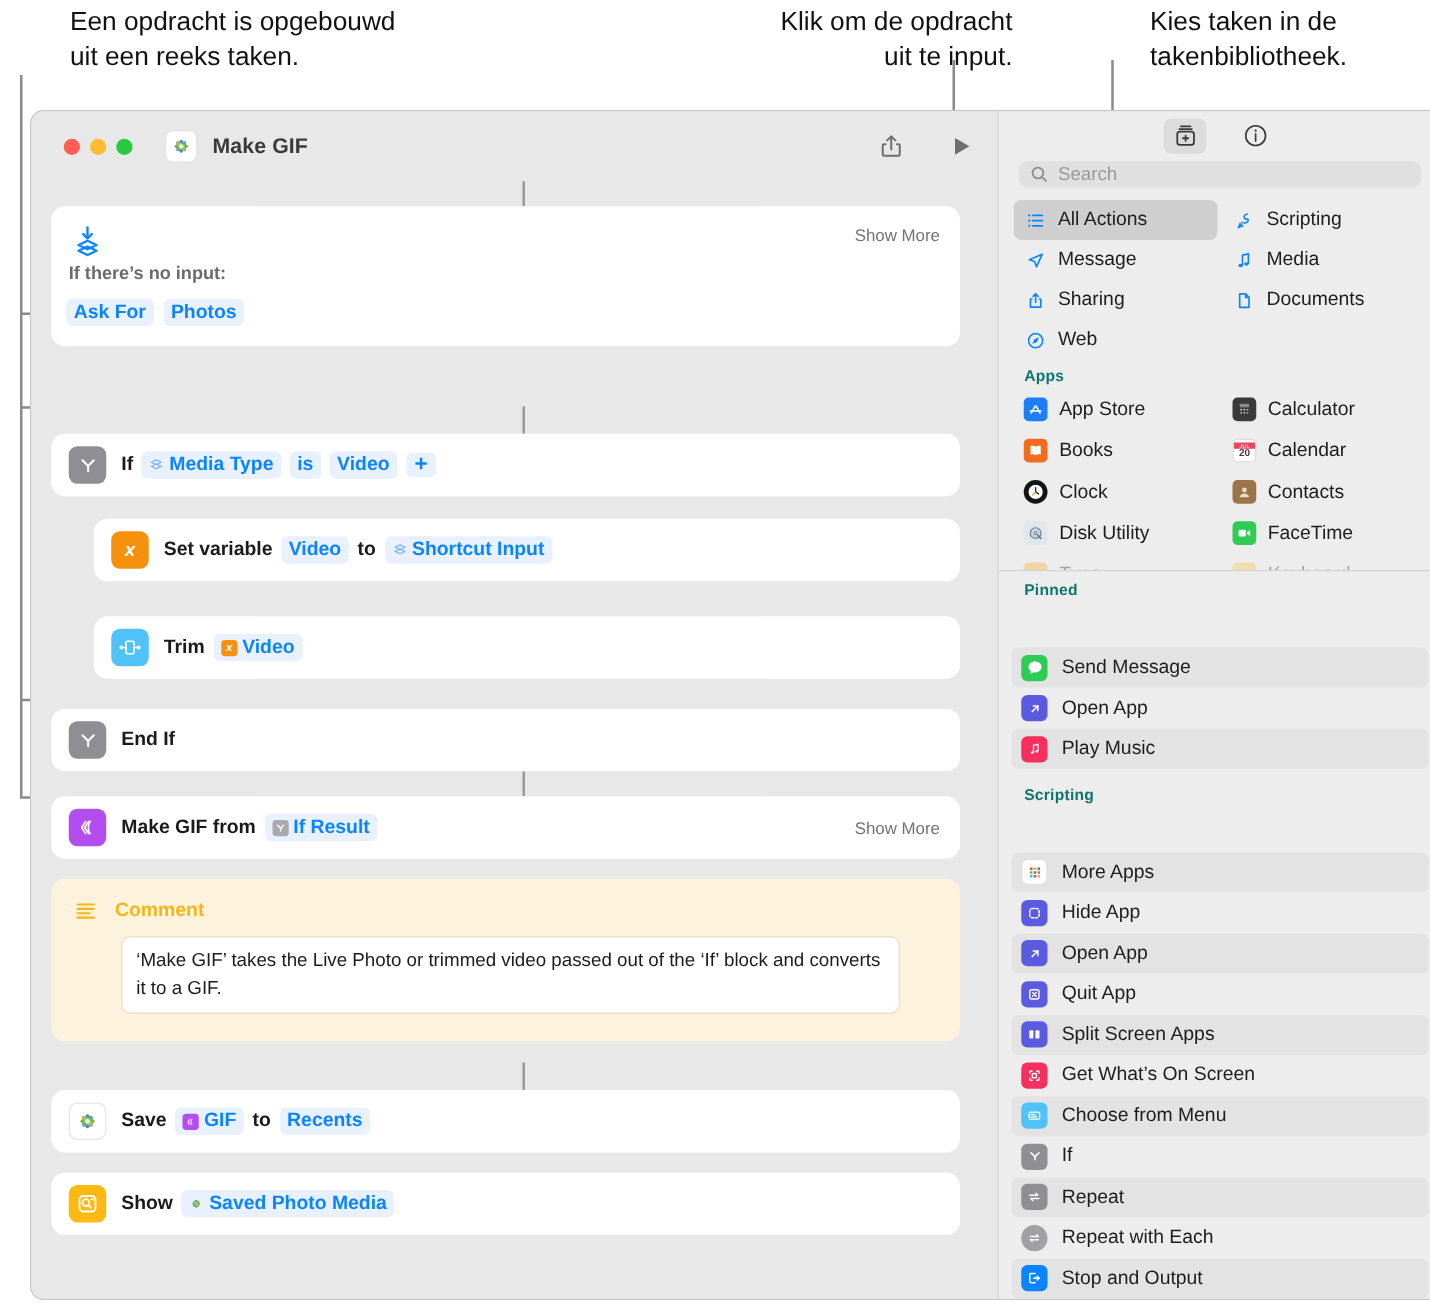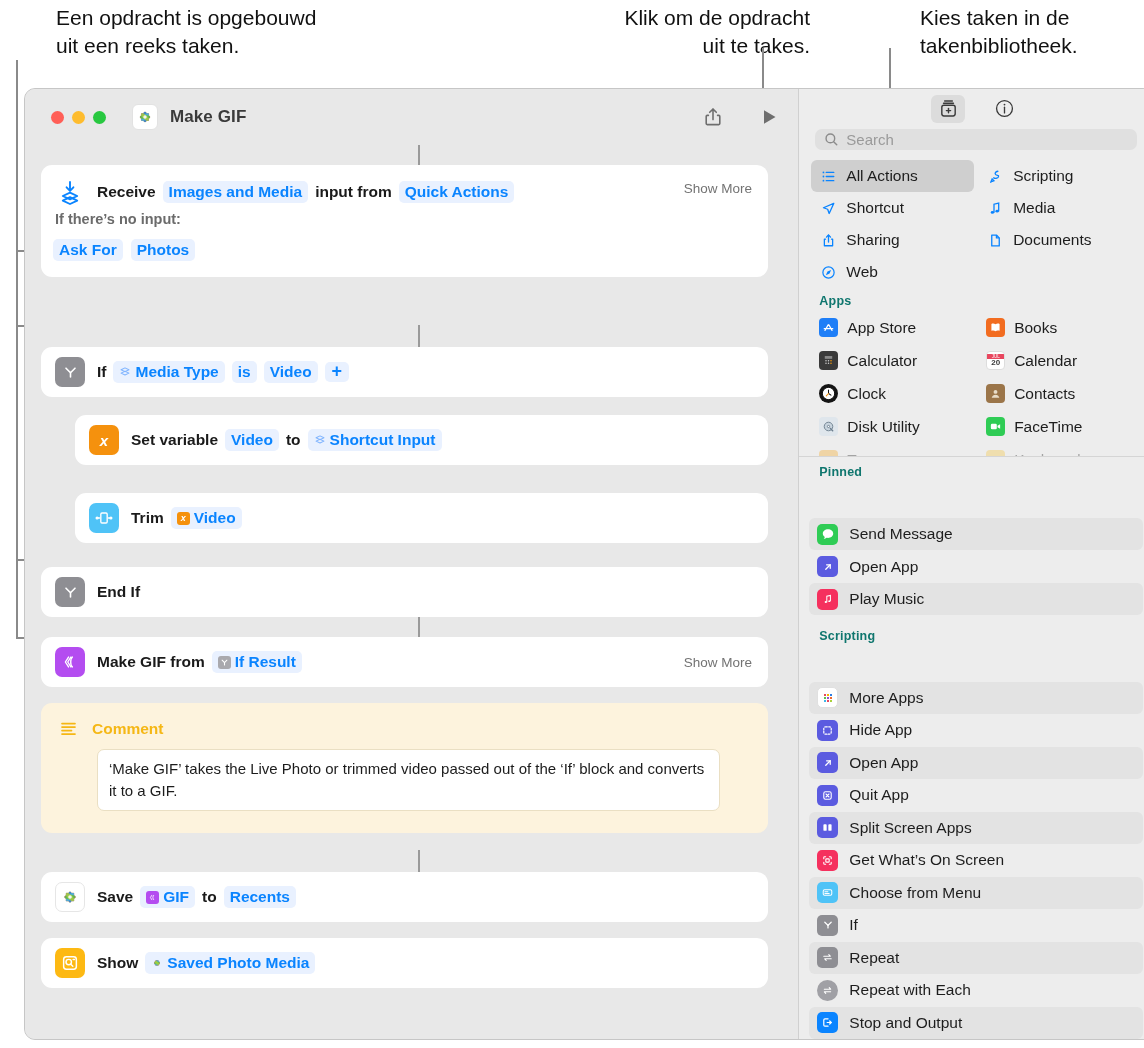--- a/index.html
+++ b/index.html
@@ -251,21 +251,21 @@
   .spacer { height: 10px; }
 </style>
 </head>
 <body>
 
 <div id="root">
 
   <div class="callout callout-1">Een opdracht is opgebouwd
 uit een reeks taken.</div>
   <div class="callout callout-2">Klik om de opdracht
-uit te takes.</div>
+uit te input.</div>
   <div class="callout callout-3">Kies taken in de
 takenbibliotheek.</div>
 
   <div class="leader leader-v" style="left:16px; top:60px; height:578px;"></div>
   <div class="leader leader-h" style="left:16px; top:250px; width:18px;"></div>
   <div class="leader leader-h" style="left:16px; top:325px; width:18px;"></div>
   <div class="leader leader-h" style="left:16px; top:559px; width:18px;"></div>
   <div class="leader leader-h" style="left:16px; top:637px; width:18px;"></div>
 
   <div class="leader leader-v" style="left:762px; top:48px; height:72px;"></div>
@@ -325,29 +325,20 @@
         <div class="connector" style="top:705px; height:22px;"></div>
 
         <div class="row" style="left:16px; top:20px; width:727px; height:112px; align-items:flex-start; padding-top:14px;">
           <div class="ic" style="margin-top:-2px;">
             <svg width="30" height="30" viewBox="0 0 30 30" fill="none" stroke="#0a84ff" stroke-width="1.9" stroke-linejoin="round" stroke-linecap="round">
               <path d="M15 5v8.3"></path>
                 <path d="M11.6 10.3L15 13.8l3.4-3.5"></path>
               <path d="M15 15.6l7.2 3.4-7.2 3.4-7.2-3.4z" fill="none"></path>
               <path d="M15 20.2l7.2 3.4-7.2 3.4-7.2-3.4z" fill="none"></path>
             </svg>
-          </div>
-          <div style="display:flex; align-items:center; gap:0; margin-top:2px;">
-            <span class="lbl">Receive</span>
-            <span class="gap"></span>
-            <span class="tok">Images and Media</span>
-            <span class="gap"></span>
-            <span class="lbl">input from</span>
-            <span class="gap"></span>
-            <span class="tok">Quick Actions</span>
           </div>
           <div class="showmore" style="top:16px;">Show More</div>
           <div class="sub-noinput">If there’s no input:</div>
           <div class="sub-toks">
             <span class="tok">Ask For</span>
             <span class="tok">Photos</span>
           </div>
         </div>
 
         <div class="row" style="left:16px; top:202px; width:727px; height:50px;">
@@ -587,21 +578,21 @@
             </svg>
           </span>
           <span>Scripting</span>
         </div>
         <div class="cat">
           <span class="ci">
             <svg width="15" height="15" viewBox="0 0 16 16" fill="none" stroke="#0a84ff" stroke-width="1.4" stroke-linejoin="round">
               <path d="M13.6 2.6L2.6 7.2l4.5 1.6 1.6 4.5z"></path>
             </svg>
           </span>
-          <span>Shortcut</span>
+          <span>Message</span>
         </div>
         <div class="cat">
           <span class="ci">
             <svg width="15" height="15" viewBox="0 0 16 16" fill="none" stroke="#0a84ff" stroke-width="1.4" stroke-linecap="round">
               <path d="M6.4 12V3.4l5-1.2v8.4"></path>
               <ellipse cx="4.7" cy="12.2" rx="1.8" ry="1.5" fill="#0a84ff" stroke="none"></ellipse>
               <ellipse cx="9.7" cy="10.8" rx="1.8" ry="1.5" fill="#0a84ff" stroke="none"></ellipse>
             </svg>
           </span>
           <span>Media</span>
@@ -640,42 +631,42 @@
       <div class="section-label">Apps</div>
 
       <div class="apps">
         <div class="app">
           <span class="appico" style="background:#1e7ef7;">
             <svg width="13" height="13" viewBox="0 0 14 14" fill="none" stroke="#fff" stroke-width="1.3" stroke-linecap="round">
               <path d="M3.2 10.2l3.4-6M7.4 4.2l3.4 6M2.4 8.3h9.2"></path>
             </svg>
           </span>
           <span>App Store</span>
-        </div>
-        <div class="app">
-          <span class="appico" style="background:#f26c20;">
-            <svg width="13" height="13" viewBox="0 0 14 14" fill="#fff">
-              <path d="M7 3.6C5.8 2.6 3.8 2.6 2.6 3.2v7.4c1.2-.6 3.2-.6 4.4.4zM7 3.6c1.2-1 3.2-1 4.4-.4v7.4c-1.2-.6-3.2-.6-4.4.4z"></path>
-            </svg>
-          </span>
-          <span>Books</span>
         </div>
         <div class="app">
           <span class="appico" style="background:#3a3a3a;">
             <svg width="13" height="13" viewBox="0 0 14 14" fill="none" stroke="#cfcfcf" stroke-width="1">
               <rect x="3" y="2.2" width="8" height="3" fill="#8a8a8a" stroke="none"></rect>
               <circle cx="4.3" cy="7.3" r=".8" fill="#cfcfcf" stroke="none"></circle>
               <circle cx="7" cy="7.3" r=".8" fill="#cfcfcf" stroke="none"></circle>
               <circle cx="9.7" cy="7.3" r=".8" fill="#ff9f0a" stroke="none"></circle>
               <circle cx="4.3" cy="10" r=".8" fill="#cfcfcf" stroke="none"></circle>
               <circle cx="7" cy="10" r=".8" fill="#cfcfcf" stroke="none"></circle>
               <circle cx="9.7" cy="10" r=".8" fill="#ff9f0a" stroke="none"></circle>
             </svg>
           </span>
           <span>Calculator</span>
+        </div>
+        <div class="app">
+          <span class="appico" style="background:#f26c20;">
+            <svg width="13" height="13" viewBox="0 0 14 14" fill="#fff">
+              <path d="M7 3.6C5.8 2.6 3.8 2.6 2.6 3.2v7.4c1.2-.6 3.2-.6 4.4.4zM7 3.6c1.2-1 3.2-1 4.4-.4v7.4c-1.2-.6-3.2-.6-4.4.4z"></path>
+            </svg>
+          </span>
+          <span>Books</span>
         </div>
         <div class="app">
           <span class="appico" style="background:#fff; border:1px solid #ddd; flex-direction:column; color:#e8465e;">
             <span style="background:#e8465e; color:#fff; font-size:4.5px; width:100%; text-align:center; line-height:1.3;">JUL</span>
             <span style="color:#3a3a3a; font-size:8px; font-weight:700; line-height:1.1;">20</span>
           </span>
           <span>Calendar</span>
         </div>
         <div class="app">
           <span class="appico" style="background:#141414; border-radius:50%;">

